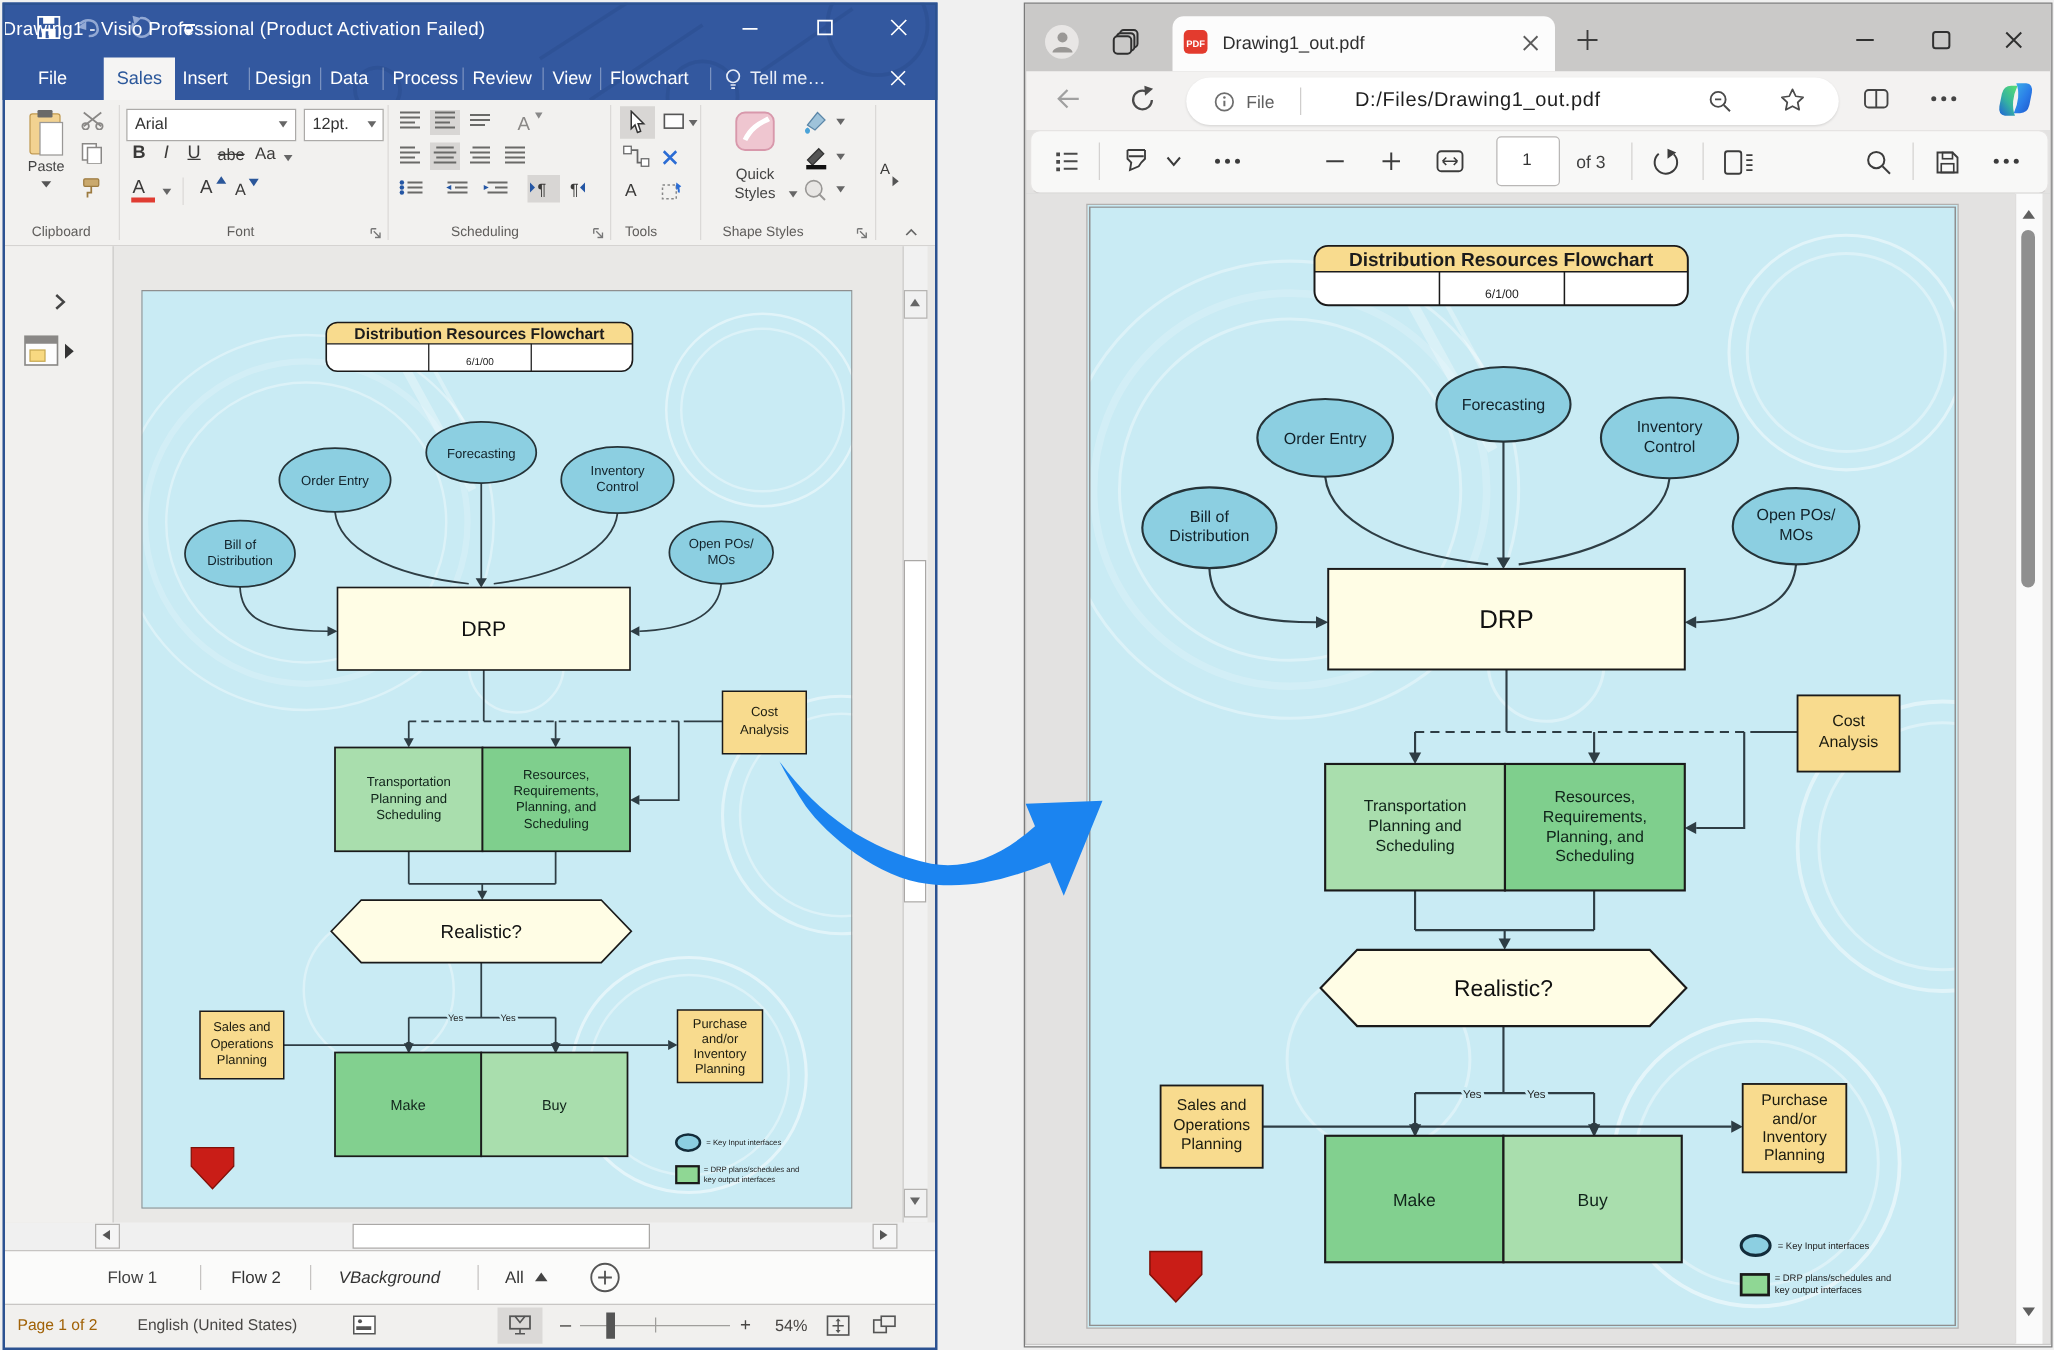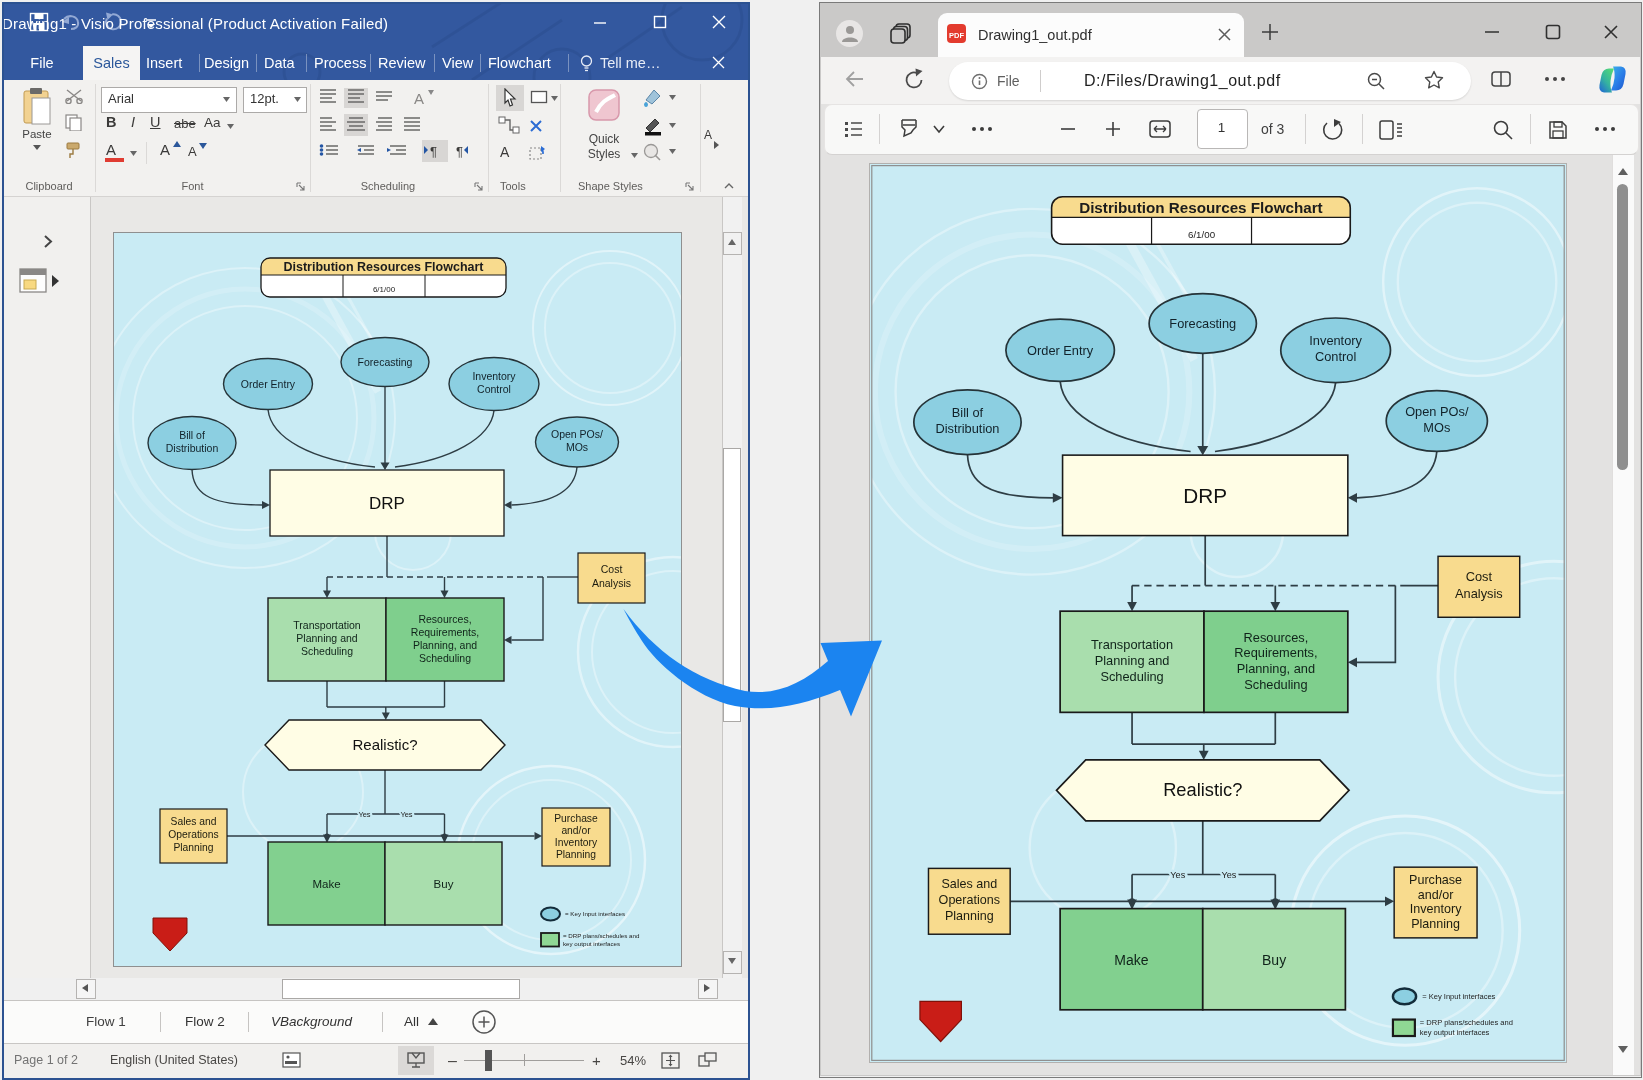--- a/index.html
+++ b/index.html
@@ -414,21 +414,21 @@
 <div class="t" style="left:271px;top:1000px;height:43px;line-height:43px;font-size:13.5px;font-style:italic;color:#333">VBackground</div>
 <div class="a" style="left:382px;top:1012px;width:1px;height:20px;background:#c6c4c2"></div>
 <div class="t" style="left:404px;top:1000px;height:43px;line-height:43px;font-size:13.5px;color:#333">All</div>
 <div class="a" style="left:428px;top:1018px;width:0;height:0;border-left:5px solid transparent;border-right:5px solid transparent;border-bottom:7px solid #444"></div>
 <svg class="a" style="left:470px;top:1008px" width="28" height="28" viewBox="0 0 28 28">
 <circle cx="14" cy="14" r="11" fill="none" stroke="#555" stroke-width="1.5"></circle>
 <path d="M14,8.5 V19.5 M8.5,14 H19.5" stroke="#555" stroke-width="1.5"></path>
 </svg>
 
 <div class="a" style="left:4px;top:1043px;width:744px;height:35px;background:#f1f0ee;border-top:1px solid #c8c6c4"></div>
-<div class="t" style="left:14px;top:1043px;height:35px;line-height:35px;font-size:12.5px;color:#737373">Page 1 of 2</div>
+<div class="t" style="left:14px;top:1043px;height:35px;line-height:35px;font-size:12.5px;color:#a16207">Page 1 of 2</div>
 <div class="t" style="left:110px;top:1043px;height:35px;line-height:35px;font-size:12.5px;color:#484644">English (United States)</div>
 <svg class="a" style="left:282px;top:1052px" width="20" height="17" viewBox="0 0 20 17">
 <rect x="1" y="1" width="17" height="14" fill="#fff" stroke="#555" stroke-width="1.2"></rect>
 <circle cx="6" cy="5" r="1.6" fill="#555"></circle>
       <rect x="3" y="9" width="12" height="3" fill="#555"></rect>
 </svg>
 <div class="a" style="left:398px;top:1046px;width:36px;height:29px;background:#dbd9d7"></div>
 <svg class="a" style="left:406px;top:1051px" width="20" height="19" viewBox="0 0 20 19">
 <rect x="2" y="2" width="16" height="10" fill="none" stroke="#555" stroke-width="1.4"></rect>
 <path d="M10,12 V16 M6,16 H14 M6,2 L10,7 L14,2" stroke="#555" stroke-width="1.3" fill="none"></path>

